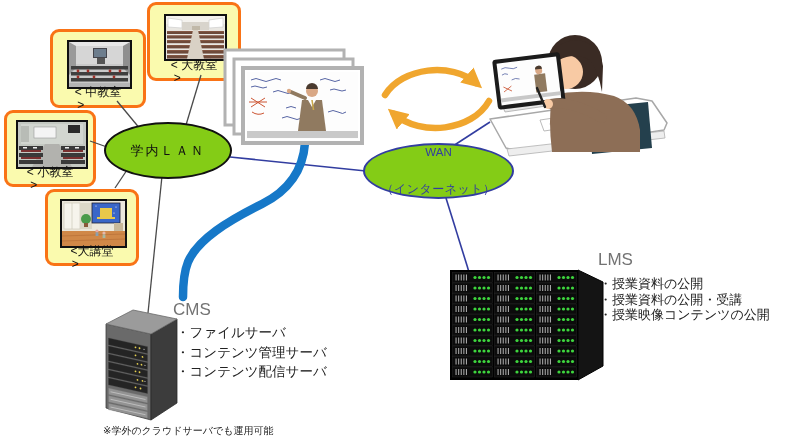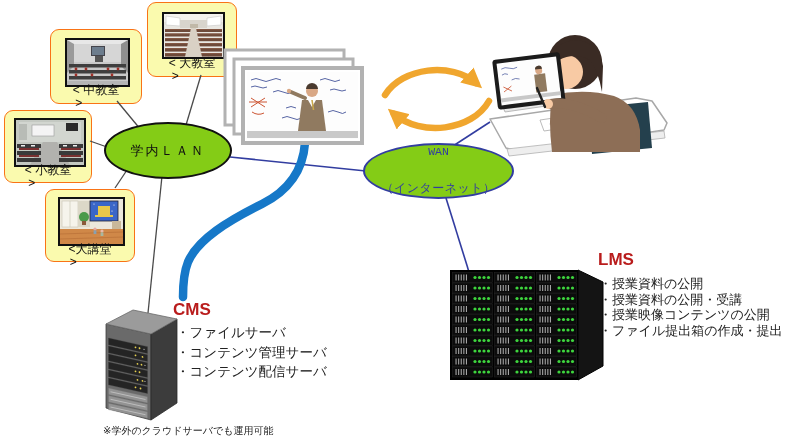--- a/index.html
+++ b/index.html
@@ -1,29 +1,29 @@
 <!DOCTYPE html>
 <html><head>
 <meta charset="utf-8">
 <style>
   html,body{margin:0;padding:0;background:#fff;}
   .canvas{position:relative;width:800px;height:445px;background:#fff;overflow:hidden;
           font-family:"Liberation Sans","DejaVu Sans",sans-serif;color:#1a1a1a;}
-  .card{position:absolute;background:#fafaae;border:1px solid #f97316;border-radius:9px;overflow:visible;}
+  .card{position:absolute;background:#fafaae;border:3px solid #f97316;border-radius:9px;overflow:visible;}
   .photo{position:absolute;border:2px solid #111;background:#fff;display:block;}
   .card-label{position:absolute;left:0;right:0;text-align:center;font-size:12px;line-height:13px;color:#111;}
   .card-label .wrap{display:block;text-align:left;padding-left:27%;font-size:12px;}
   .gfx{position:absolute;left:0;top:0;}
   .ellipse{position:absolute;background:#84cc16;border-radius:50%;display:flex;flex-direction:column;
            align-items:center;justify-content:center;text-align:center;}
   .ellipse.lan{border:2px solid #111;font-size:13px;letter-spacing:2px;color:#111;}
-  .ellipse.wan{border:2px solid #323da0;color:#323da0;font-family:Liberation Mono, monospace;}
+  .ellipse.wan{border:2px solid #323da0;color:#323da0;}
   .ellipse.wan .l1{font-size:11.5px;line-height:14px;}
   .ellipse.wan .l2{font-size:12px;line-height:15px;letter-spacing:0.5px;margin-top:23px;}
-  .side-title{position:absolute;font-size:17px;font-weight:bold;color:#b91c1c;}
+  .side-title{position:absolute;font-size:17px;font-weight:normal;color:#737373;}
   .cms-item{font-size:13.5px;line-height:19.5px;color:#222;white-space:nowrap;}
   .lms-item{font-size:13px;line-height:15.5px;color:#222;white-space:nowrap;}
   .list{position:absolute;}
   .note{position:absolute;font-size:10px;color:#222;white-space:nowrap;}
 </style>
 </head>
 <body>
 
 <div class="canvas">
 
@@ -369,16 +369,15 @@
     <div class="cms-item">・コンテンツ管理サーバ</div>
     <div class="cms-item">・コンテンツ配信サーバ</div>
   </div>
   <div class="note" style="left:103px;top:424px">※学外のクラウドサーバでも運用可能</div>
 
   <div class="side-title" style="left:598px;top:250px">LMS</div>
   <div class="list" style="left:599px;top:276px">
     <div class="lms-item">・授業資料の公開</div>
     <div class="lms-item">・授業資料の公開・受講</div>
     <div class="lms-item">・授業映像コンテンツの公開</div>
-    <div class="lms-item">・ファイル提出箱の作成・提出</div>
   </div>
 
 </div>
 
 </body></html>

